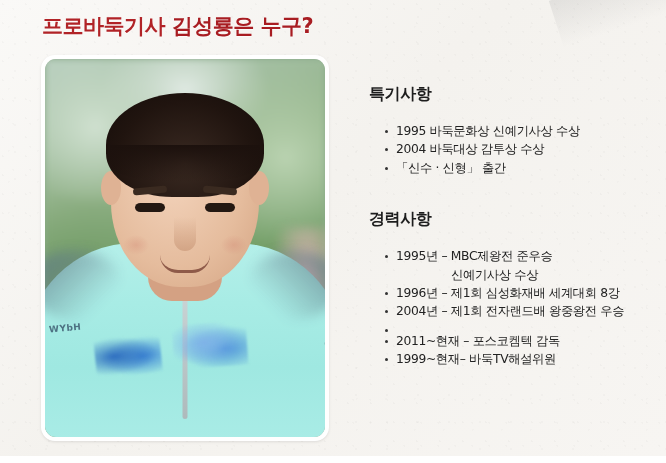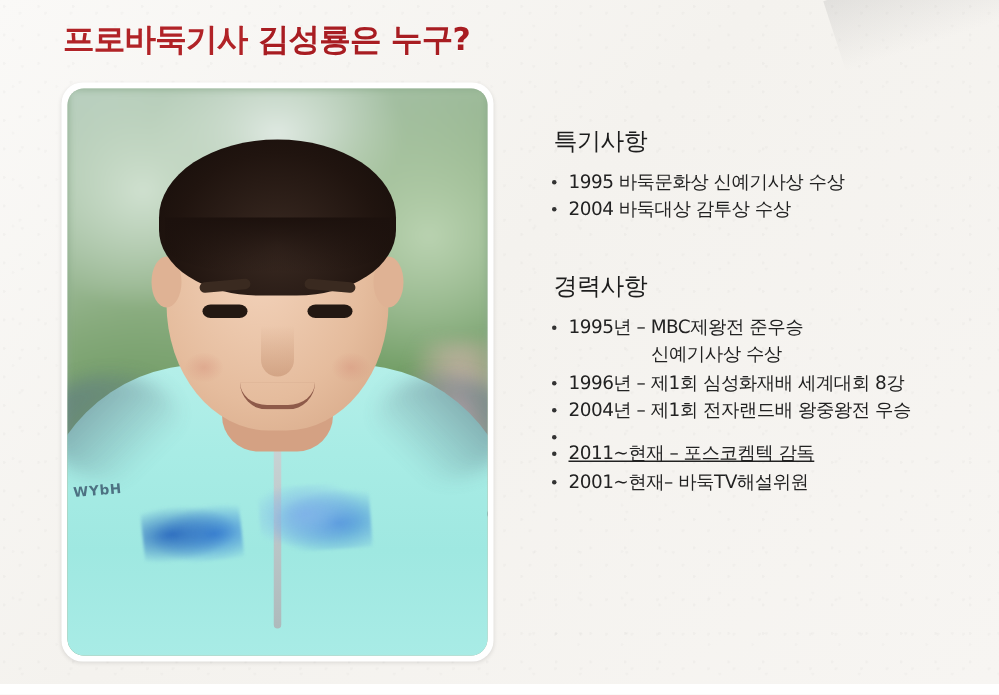--- a/index.html
+++ b/index.html
@@ -269,29 +269,29 @@
   
   #content {
     position: absolute;
     left: 366px;
     top: 84px;
     width: 296px;
   }
   .section { margin-bottom: 2px; }
   .section-title {
     font-size: 16px;
-    font-weight: normal;
+    font-weight: bold;
     color: #1d1d1d;
     letter-spacing: -0.4px;
     margin: 0 0 7px 3px;
   }
   #section-career .section-title { margin-top: 32px; }
   ul.bullets {
     list-style: none;
-    margin: 0;
+    margin: 17px;
     padding: 0;
   }
   ul.bullets li {
     position: relative;
     padding-left: 13px;
     font-size: 12.3px;
     line-height: 18.4px;
     color: #222222;
     letter-spacing: -0.35px;
     white-space: nowrap;
@@ -303,21 +303,21 @@
     top: 8px;
     width: 3px; height: 3px;
     background: #333;
     border-radius: 50%;
   }
   .cont {
     display: block;
     padding-left: 55px;
     white-space: nowrap;
   }
-  .ul-line { text-decoration: underline; text-underline-offset: 1px; }
+  .ul-line { text-underline-offset: 1px; }
 </style>
 </head>
 <body>
 
 <div id="page">
 
   <div id="paper-fold"></div>
 
   <div id="title">
     <span>프로바둑기사 </span><span class="name">김성룡은 누구?</span>
@@ -357,34 +357,35 @@
     </div>
   </div>
 
   <div id="content">
 
     <div class="section" id="section-specialty">
       <div class="section-title">특기사항</div>
       <ul class="bullets">
         <li><span>1995 바둑문화상 신예기사상 수상</span></li>
         <li><span>2004 바둑대상 감투상 수상</span></li>
+        <li><span>「신수 · 신형」 출간</span></li>
       </ul>
     </div>
 
     <div class="section" id="section-career">
       <div class="section-title">경력사항</div>
       <ul class="bullets">
         <li>
           <span>1995년 – MBC제왕전 준우승</span>
           <span class="cont">신예기사상 수상</span>
         </li>
         <li><span>1996년 – 제1회 심성화재배 세계대회 8강</span></li>
         <li>
           <span>2004년 – 제1회 전자랜드배 왕중왕전 우승</span>
         </li>
         <li class="gap-before" style="height: 11px; padding: 0px; list-style: none;"></li>
         <li><span class="ul-line">2011~현재 – 포스코켐텍 감독</span></li>
-        <li><span>2001~현재– 바둑TV해설위원</span></li>
+        <li><span>1999~현재– 바둑TV해설위원</span></li>
       </ul>
     </div>
 
   </div>
 </div>
 
 </body></html>

